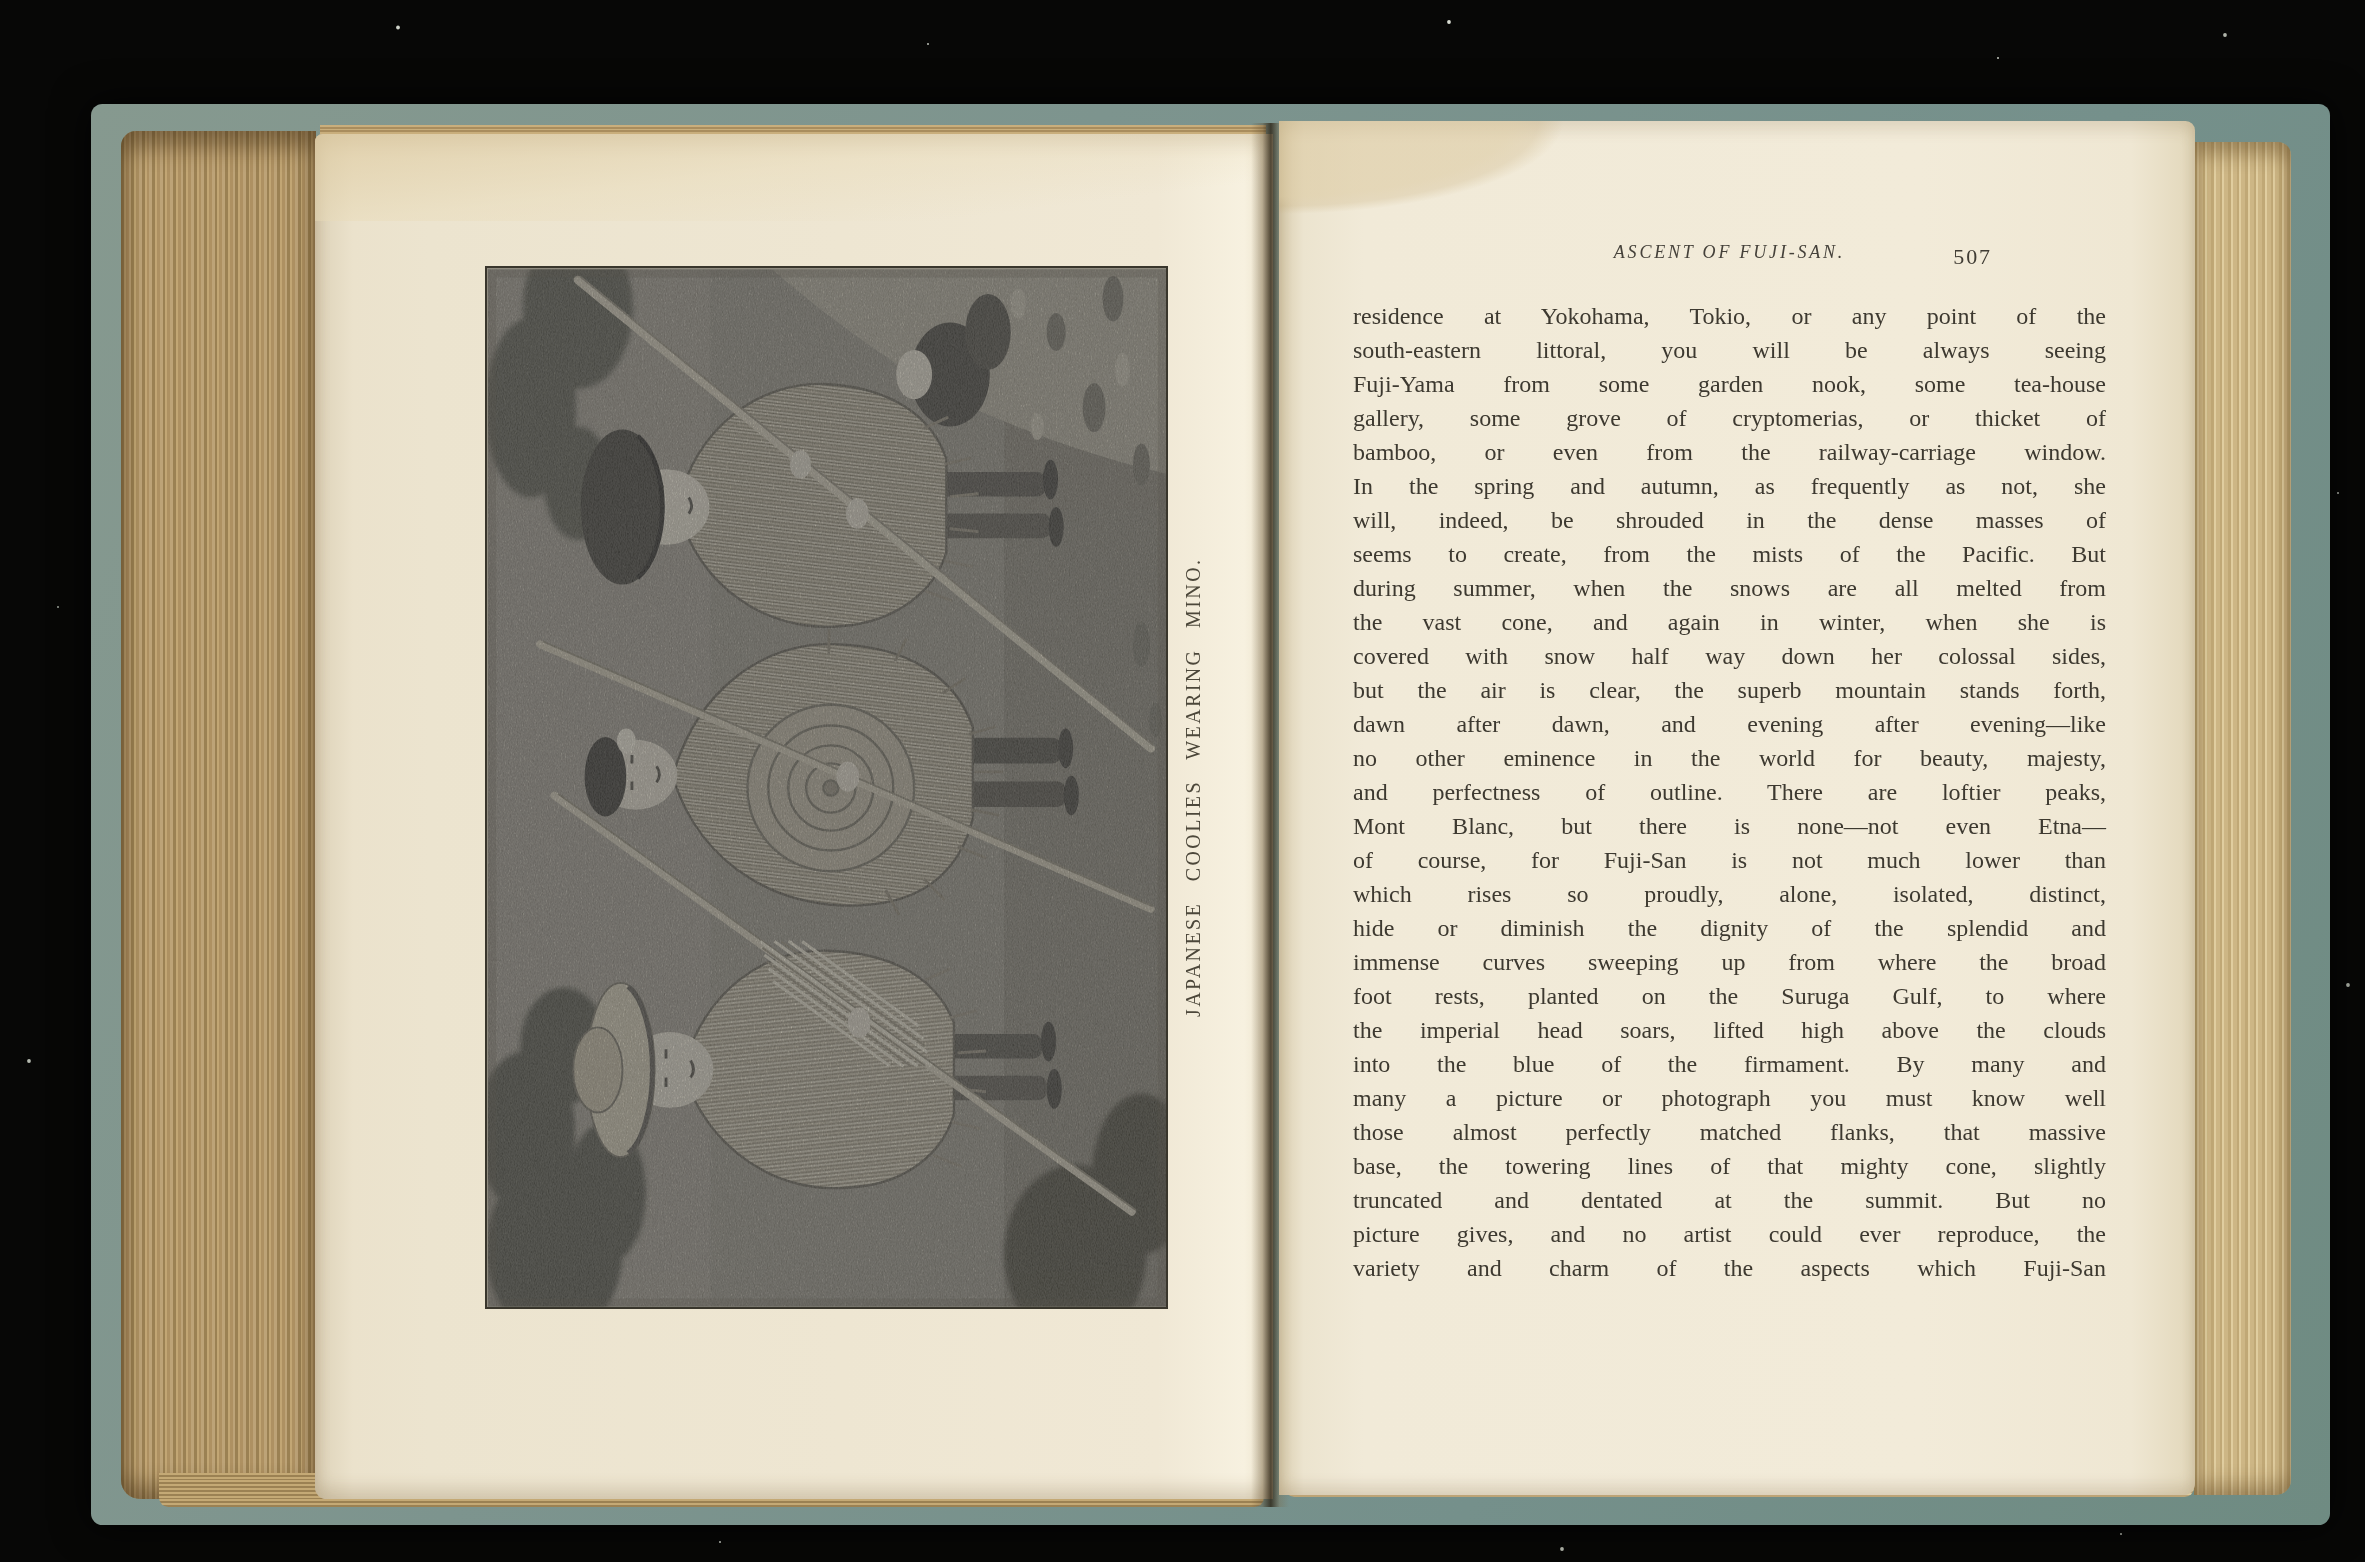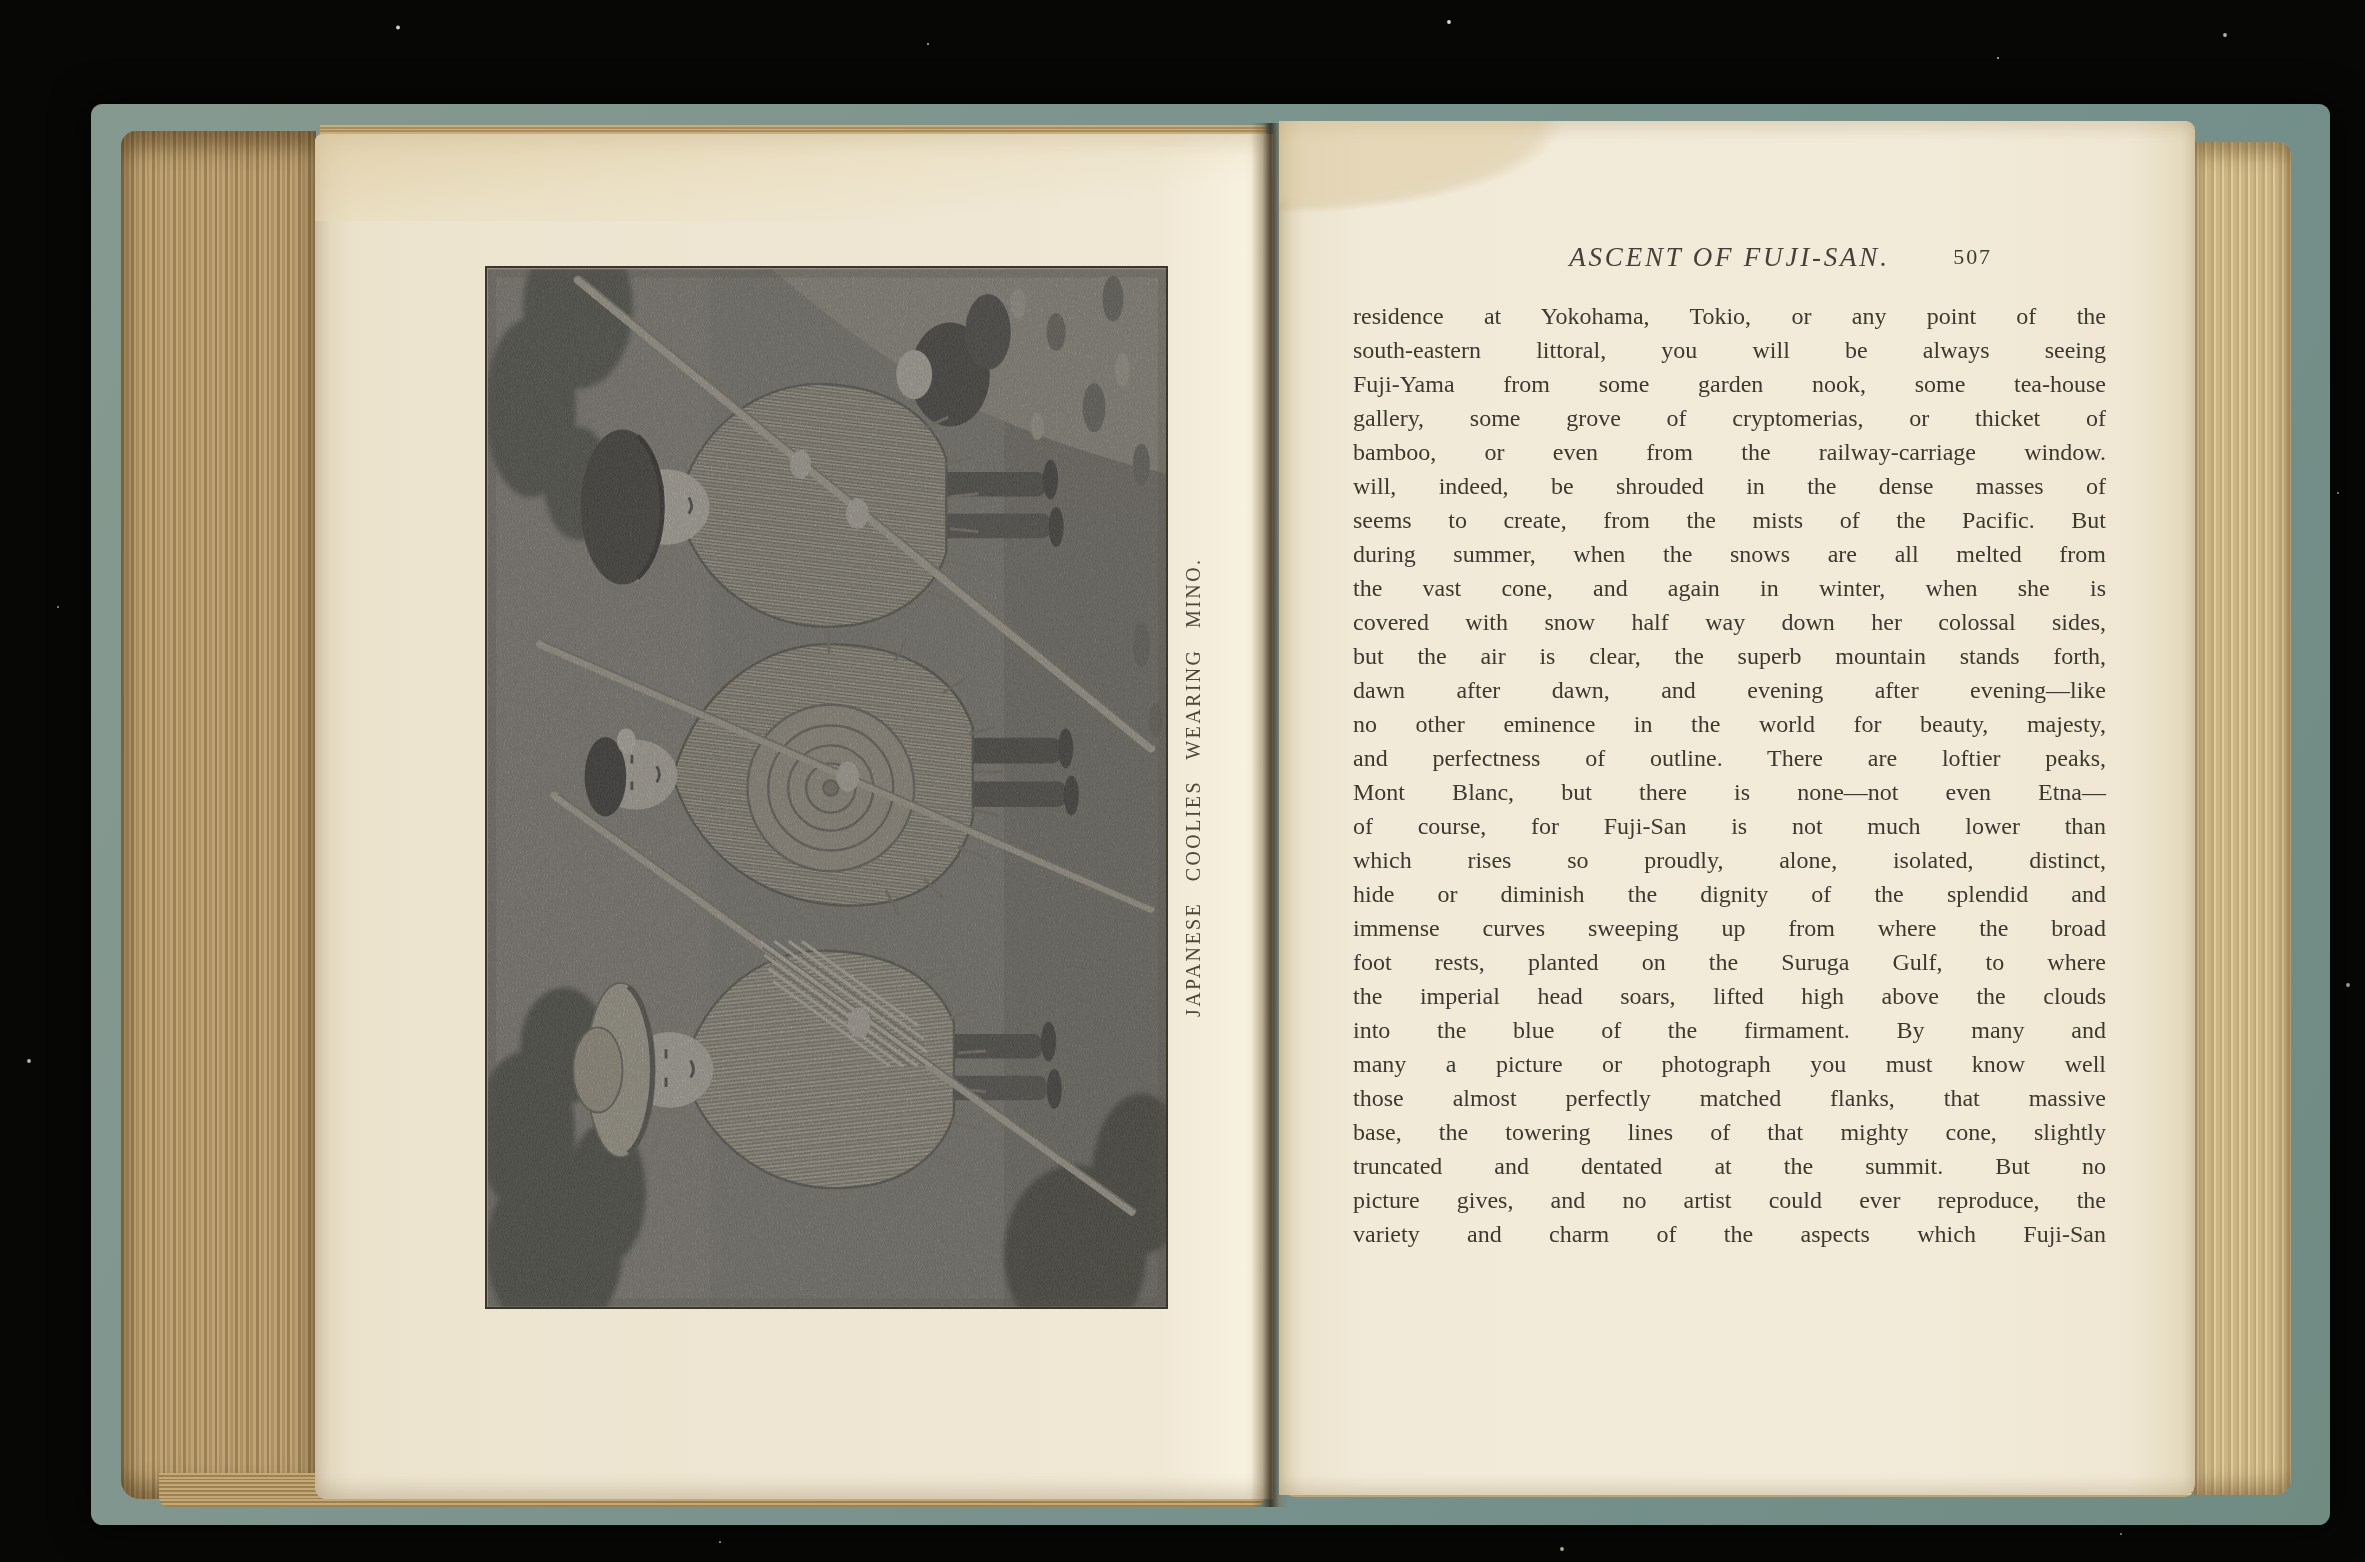--- a/index.html
+++ b/index.html
@@ -48,21 +48,21 @@
     border:2.8px solid #39362c;background:#8f8b7f;overflow:hidden;}
   .plate-rot{position:absolute;left:50%;top:50%;width:1037px;height:678px;
     transform:translate(-50%,-50%) rotate(-90deg);}
   .plate-rot svg{display:block;width:100%;height:100%;}
   .plate-caption{position:absolute;left:859px;top:132px;width:38px;height:1043px;
     display:flex;align-items:center;justify-content:center;
     writing-mode:vertical-rl;transform:rotate(180deg);
     font-size:20px;letter-spacing:2.4px;word-spacing:13.2px;color:#4c473a;white-space:nowrap;}
   
   .running-head{position:absolute;left:74px;top:121px;width:753px;height:40px;color:#45413a;}
-  .head-title{display:block;text-align:center;font-style:italic;font-size:27px;letter-spacing:2.8px;}
+  .head-title{display:block;text-align:center;font-style:italic;font-size:18px;letter-spacing:2.8px;}
   .folio{position:absolute;right:114px;top:1.9px;font-size:22px;letter-spacing:1.9px;font-style:normal;color:#403c34;}
   .body-text{position:absolute;left:74px;top:178px;width:753px;color:#3d3930;
     font-size:24px;line-height:34px;}
   .body-text .line{text-align:justify;text-align-last:justify;white-space:normal;height:34px;overflow:visible;}
 </style>
 </head>
 <body>
 
 <div class="stage">
   <div class="dust"></div>
@@ -231,20 +231,21 @@
         <span class="head-title">ASCENT OF FUJI-SAN.</span>
         <span class="folio">507</span>
       </div>
 
       <div class="body-text">
           <div class="line">residence at Yokohama, Tokio, or any point of the</div>
           <div class="line">south-eastern littoral, you will be always seeing</div>
           <div class="line">Fuji-Yama from some garden nook, some tea-house</div>
           <div class="line">gallery, some grove of cryptomerias, or thicket of</div>
           <div class="line">bamboo, or even from the railway-carriage window.</div>
+          <div class="line">In the spring and autumn, as frequently as not, she</div>
           <div class="line">will, indeed, be shrouded in the dense masses of</div>
           <div class="line">seems to create, from the mists of the Pacific. But</div>
           <div class="line">during summer, when the snows are all melted from</div>
           <div class="line">the vast cone, and again in winter, when she is</div>
           <div class="line">covered with snow half way down her colossal sides,</div>
           <div class="line">but the air is clear, the superb mountain stands forth,</div>
           <div class="line">dawn after dawn, and evening after evening—like</div>
           <div class="line">no other eminence in the world for beauty, majesty,</div>
           <div class="line">and perfectness of outline. There are loftier peaks,</div>
           <div class="line">Mont Blanc, but there is none—not even Etna—</div>

